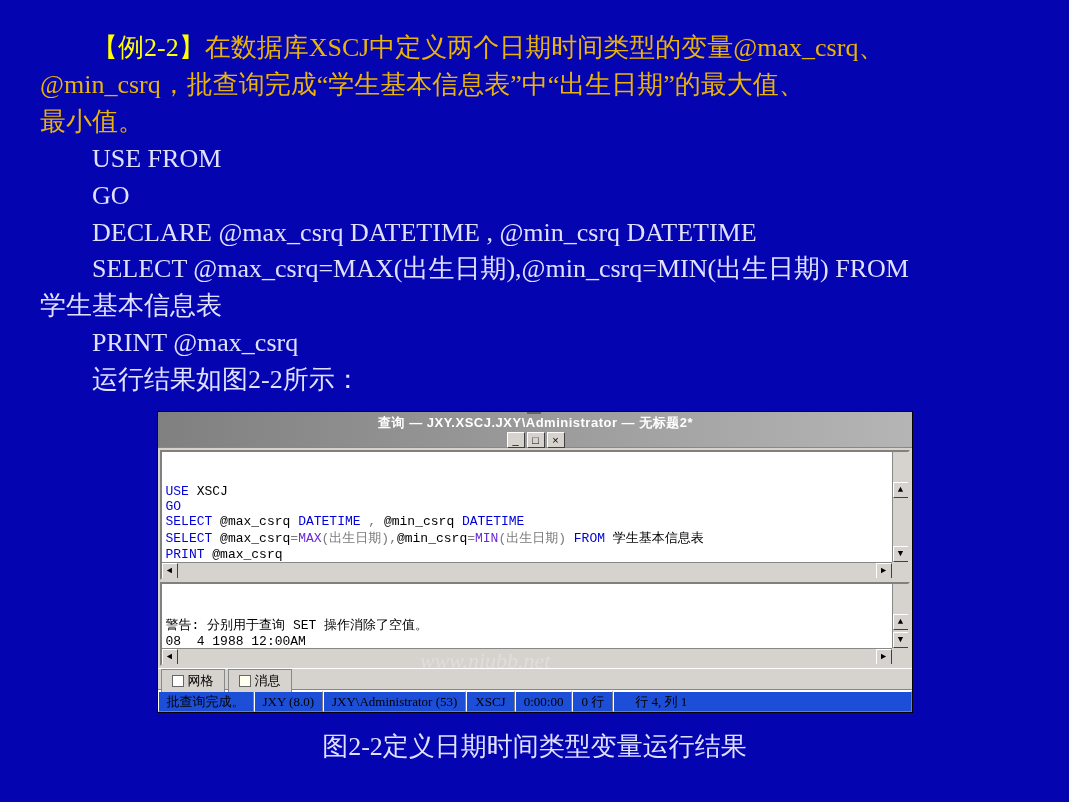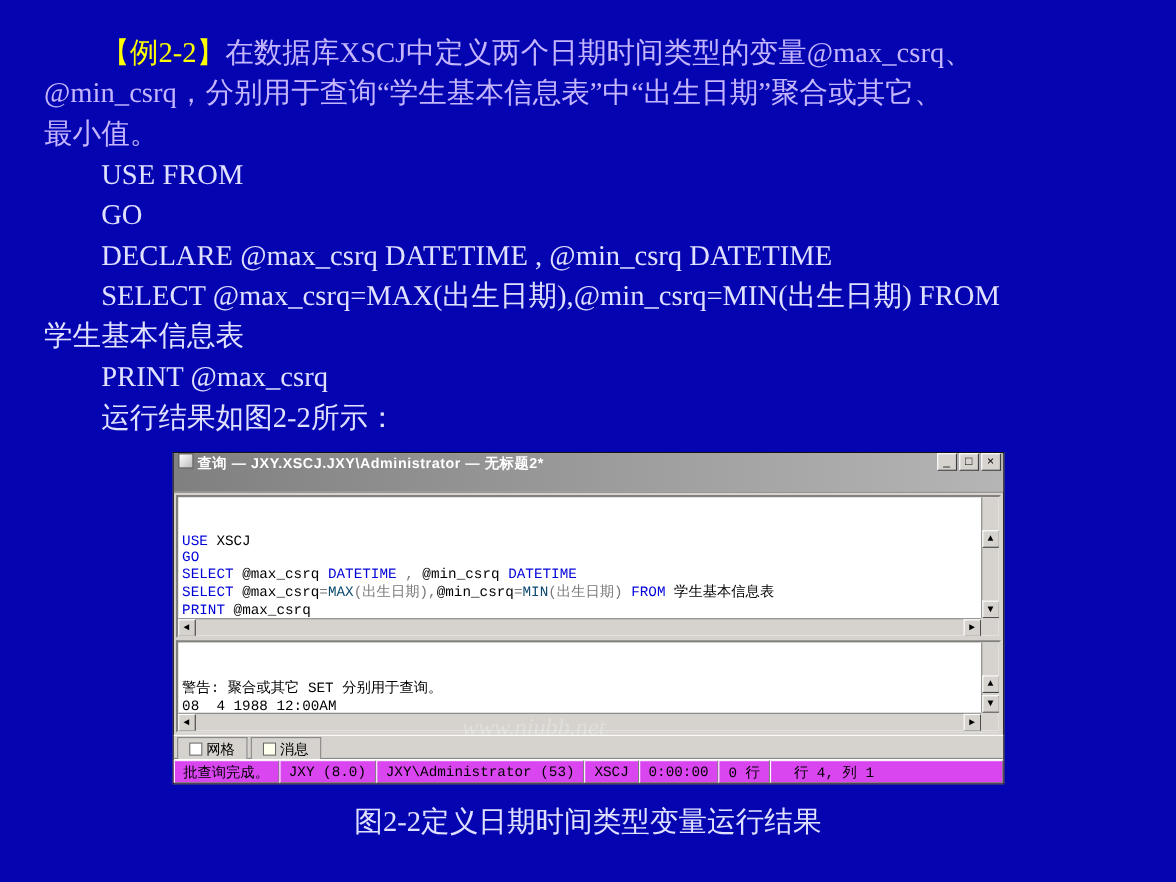--- a/index.html
+++ b/index.html
@@ -12,37 +12,38 @@
     position: relative;
   }
   .slide-text {
     padding: 30px 40px 8px 40px;
     font-size: 26px;
     line-height: 1.42;
     color: #e0e0ff;
   }
   .indent { text-indent: 2em; }
   .yellow { color: #ffff00; }
-  .red { color: #c4b5fd; }
+  .red { color: #eab308; }
   .window {
     width: 756px;
     margin: 4px auto 0 auto;
     border: 1px solid #000;
     background: #d6d3ce;
     font-family: Tahoma, Arial, sans-serif;
     font-size: 12px;
   }
   .titlebar {
     height: 36px;
     background: linear-gradient(to right, #808080, #b5b5b5);
     display: flex;
-    align-items: flex-start;
+    align-items: center;
     padding: 0 2px 0 4px;
     color: #fff;
     border-bottom: 1px solid #888;
+    flex-direction: column;
   }
   .titlebar .icon {
     width: 14px; height: 14px; margin-right: 4px;
     display: inline-block;
     background: linear-gradient(135deg,#fff,#bbb);
     border:1px solid #666;
   }
   .titlebar .title { flex: 1; font-size: 13px; font-weight: bold; letter-spacing: 0.5px;}
   .win-buttons { display: flex; gap: 2px; }
   .win-btn {
@@ -86,45 +87,44 @@
   .sb-btn {
     width:16px; height:16px; background:#d6d3ce;
     border:1px solid #fff; border-right-color:#404040; border-bottom-color:#404040;
     display:flex;align-items:center;justify-content:center;font-size:9px;color:#000;
   }
   .scrollbar-v .sb-btn:last-child { position:absolute; bottom:0; }
   .scrollbar-h { display:flex; }
   .scrollbar-h .sb-btn:last-child { margin-left:auto; }
   .kw-blue { color: #0000d8; }
   .kw-gray { color: #7a7a7a; }
-  .kw-darkred { color: #0c4a6e; }
+  .kw-darkred { color: #6d28d9; }
   .tabs {
-    display: flex; 
+    display: flex; align-items: center;
     border-top: 1px solid #fff; border-bottom: 1px solid #888;
     background:#d6d3ce; height: 22px;
     font-family: "SimSun", Tahoma; font-size: 13px;
   }
   .tab {
     padding: 2px 10px;
     border: 1px solid #888; border-bottom: none;
     background:#d6d3ce; margin-left:3px;
     display:flex;align-items:center; gap:4px;
     position:relative; top:1px;
   }
   .tab .ticon { width:12px;height:12px;border:1px solid #666;display:inline-block;background:#fff; }
   .statusbar {
     display:flex; align-items:stretch; height:22px;
     font-family: "SimSun", Tahoma; font-size:13px;
     border-top: 1px solid #fff;
   }
   .status-cell {
     border:1px solid #fff; border-right-color:#808080; border-bottom-color:#808080;
     padding: 2px 8px; display:flex; align-items:center;
-    background:#d946ef;
-    font-family:Liberation Mono, monospace;
+    background:#1d4ed8;
   }
   .status-cell.grow { flex:1;padding-left:21px; }
   .caption {
     text-align:center;
     color:#e0e0ff;
     font-size:26px;
     margin-top: 16px;
     font-family: "SimSun", serif;
   }
   .watermark {
@@ -134,21 +134,21 @@
     font-size: 22px; pointer-events:none;
   }
 </style>
 </head>
 <body>
 
 <div class="slide-text">
   <div class="indent">
     <span class="yellow">【例2-2】</span><span class="red">在数据库XSCJ中定义两个日期时间类型的变量@max_csrq、</span>
   </div>
-  <div class="red">@min_csrq，分别用于查询“学生基本信息表”中“出生日期”聚合或其它、</div>
+  <div class="red">@min_csrq，批查询完成“学生基本信息表”中“出生日期”的最大值、</div>
   <div class="red">最小值。</div>
   <div class="indent">USE FROM</div>
   <div class="indent">GO</div>
   <div class="indent">DECLARE @max_csrq DATETIME , @min_csrq DATETIME</div>
   <div>
     <span style="display:inline-block;text-indent:2em">SELECT @max_csrq=MAX(出生日期),@min_csrq=MIN(出生日期) FROM </span>
   </div>
   <div>学生基本信息表</div>
   <div class="indent">PRINT @max_csrq</div>
   <div class="indent">运行结果如图2-2所示：</div>
@@ -177,21 +177,21 @@
       <div class="sb-btn">▼</div>
     </div>
     <div class="scrollbar-h">
       <div class="sb-btn">◄</div>
       <div class="sb-btn">►</div>
     </div>
     <div class="corner"></div>
   </div>
 
   <div class="pane bot">
-    <div class="content"><span>警告: 聚合或其它 SET 分别用于查询。</span>
+    <div class="content"><span>警告: 分别用于查询 SET 操作消除了空值。</span>
 <span>08  4 1988 12:00AM</span>
 <span>09  1 1980 12:00AM</span></div>
     <div class="scrollbar-v">
       <div class="sb-btn">▲</div>
       <div class="sb-btn">▼</div>
     </div>
     <div class="scrollbar-h">
       <div class="sb-btn">◄</div>
       <div class="sb-btn">►</div>
     </div>

